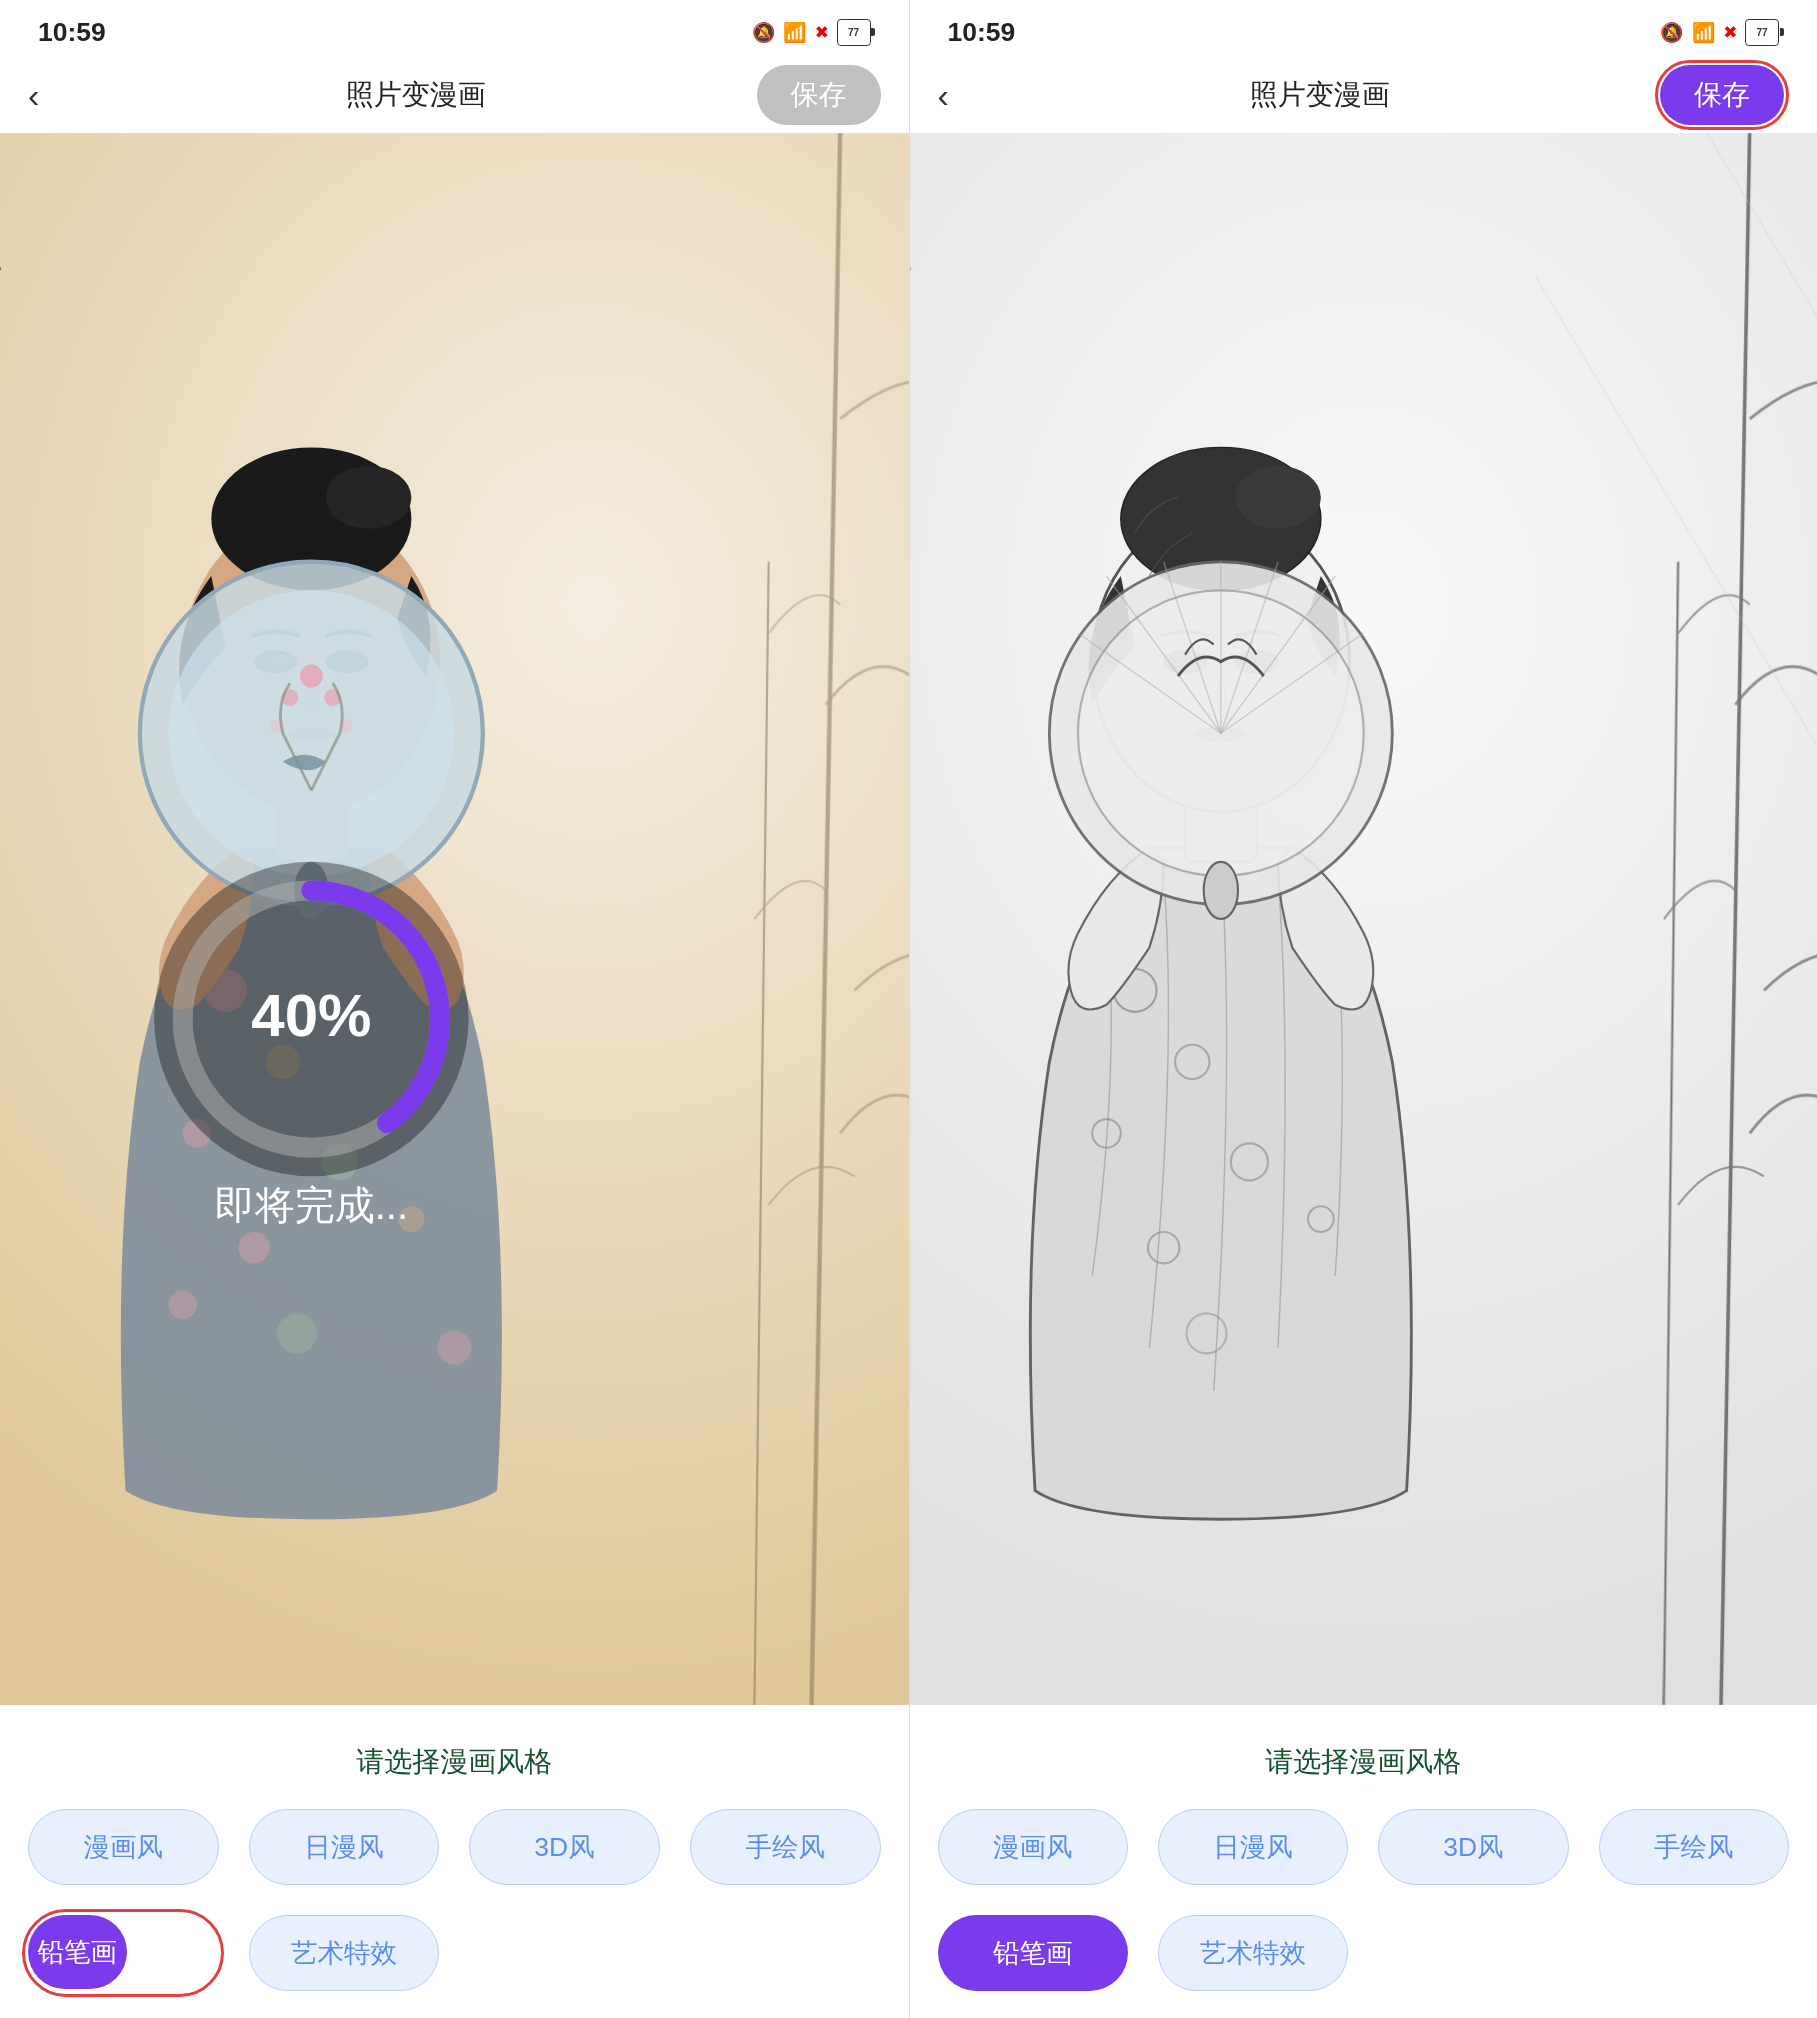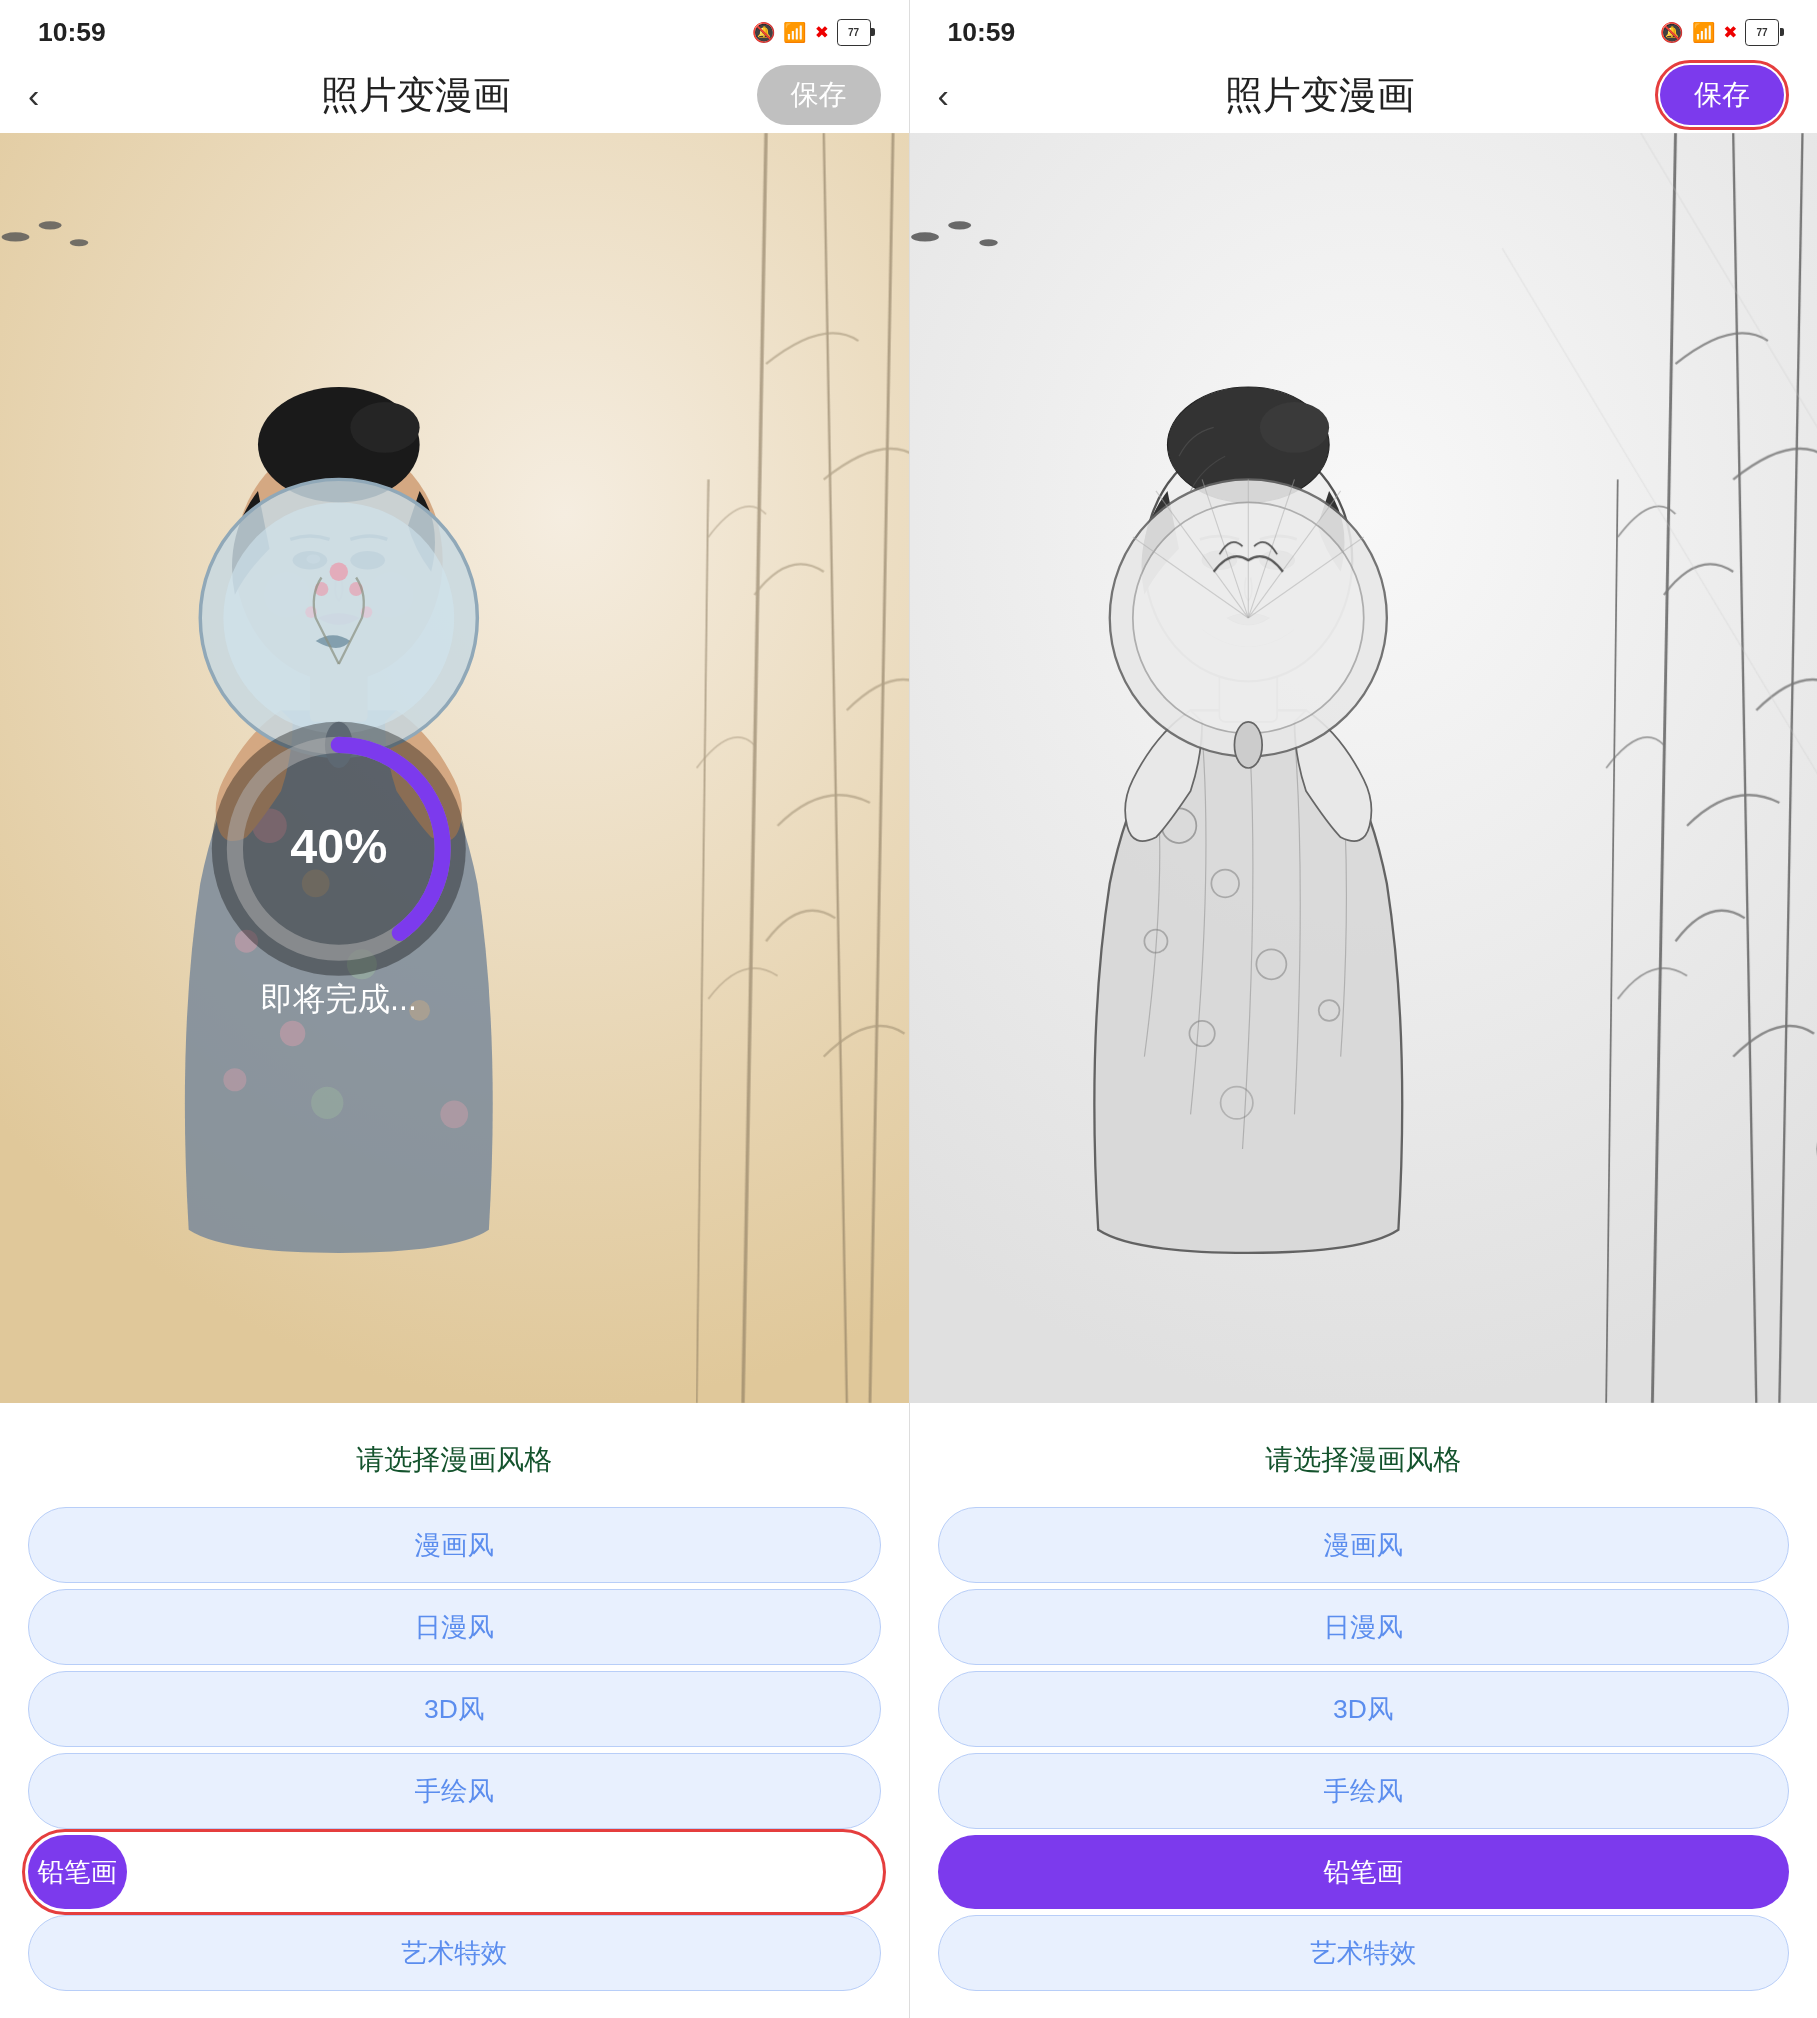--- a/index.html
+++ b/index.html
@@ -87,21 +87,21 @@
     }
 
     .nav-back {
       font-size: 34px;
       color: #333;
       cursor: pointer;
       width: 47px;
     }
 
     .nav-title {
-      font-size: 38px;
+      font-size: 28px;
       font-weight: 500;
       color: #222;
       flex: 1;
       text-align: center;
     }
 
     .save-btn {
       border-radius: 38px;
       padding: 11.4px 34px;
       font-size: 28px;
@@ -161,22 +161,22 @@
 
     .style-title {
       text-align: center;
       font-size: 28px;
       color: #14532d;
       margin-bottom: 28px;
     }
 
     .style-grid {
       display: grid;
-      grid-template-columns: repeat(1, 1fr);
-      gap: 6px;
+      grid-template-columns: repeat(4, 1fr);
+      gap: 30px;
     }
 
     .style-btn {
       border-radius: 47px;
       padding: 19px 9.5px;
       font-size: 26.5px;
       text-align: center;
       cursor: pointer;
       border: none;
       font-weight: 400;

